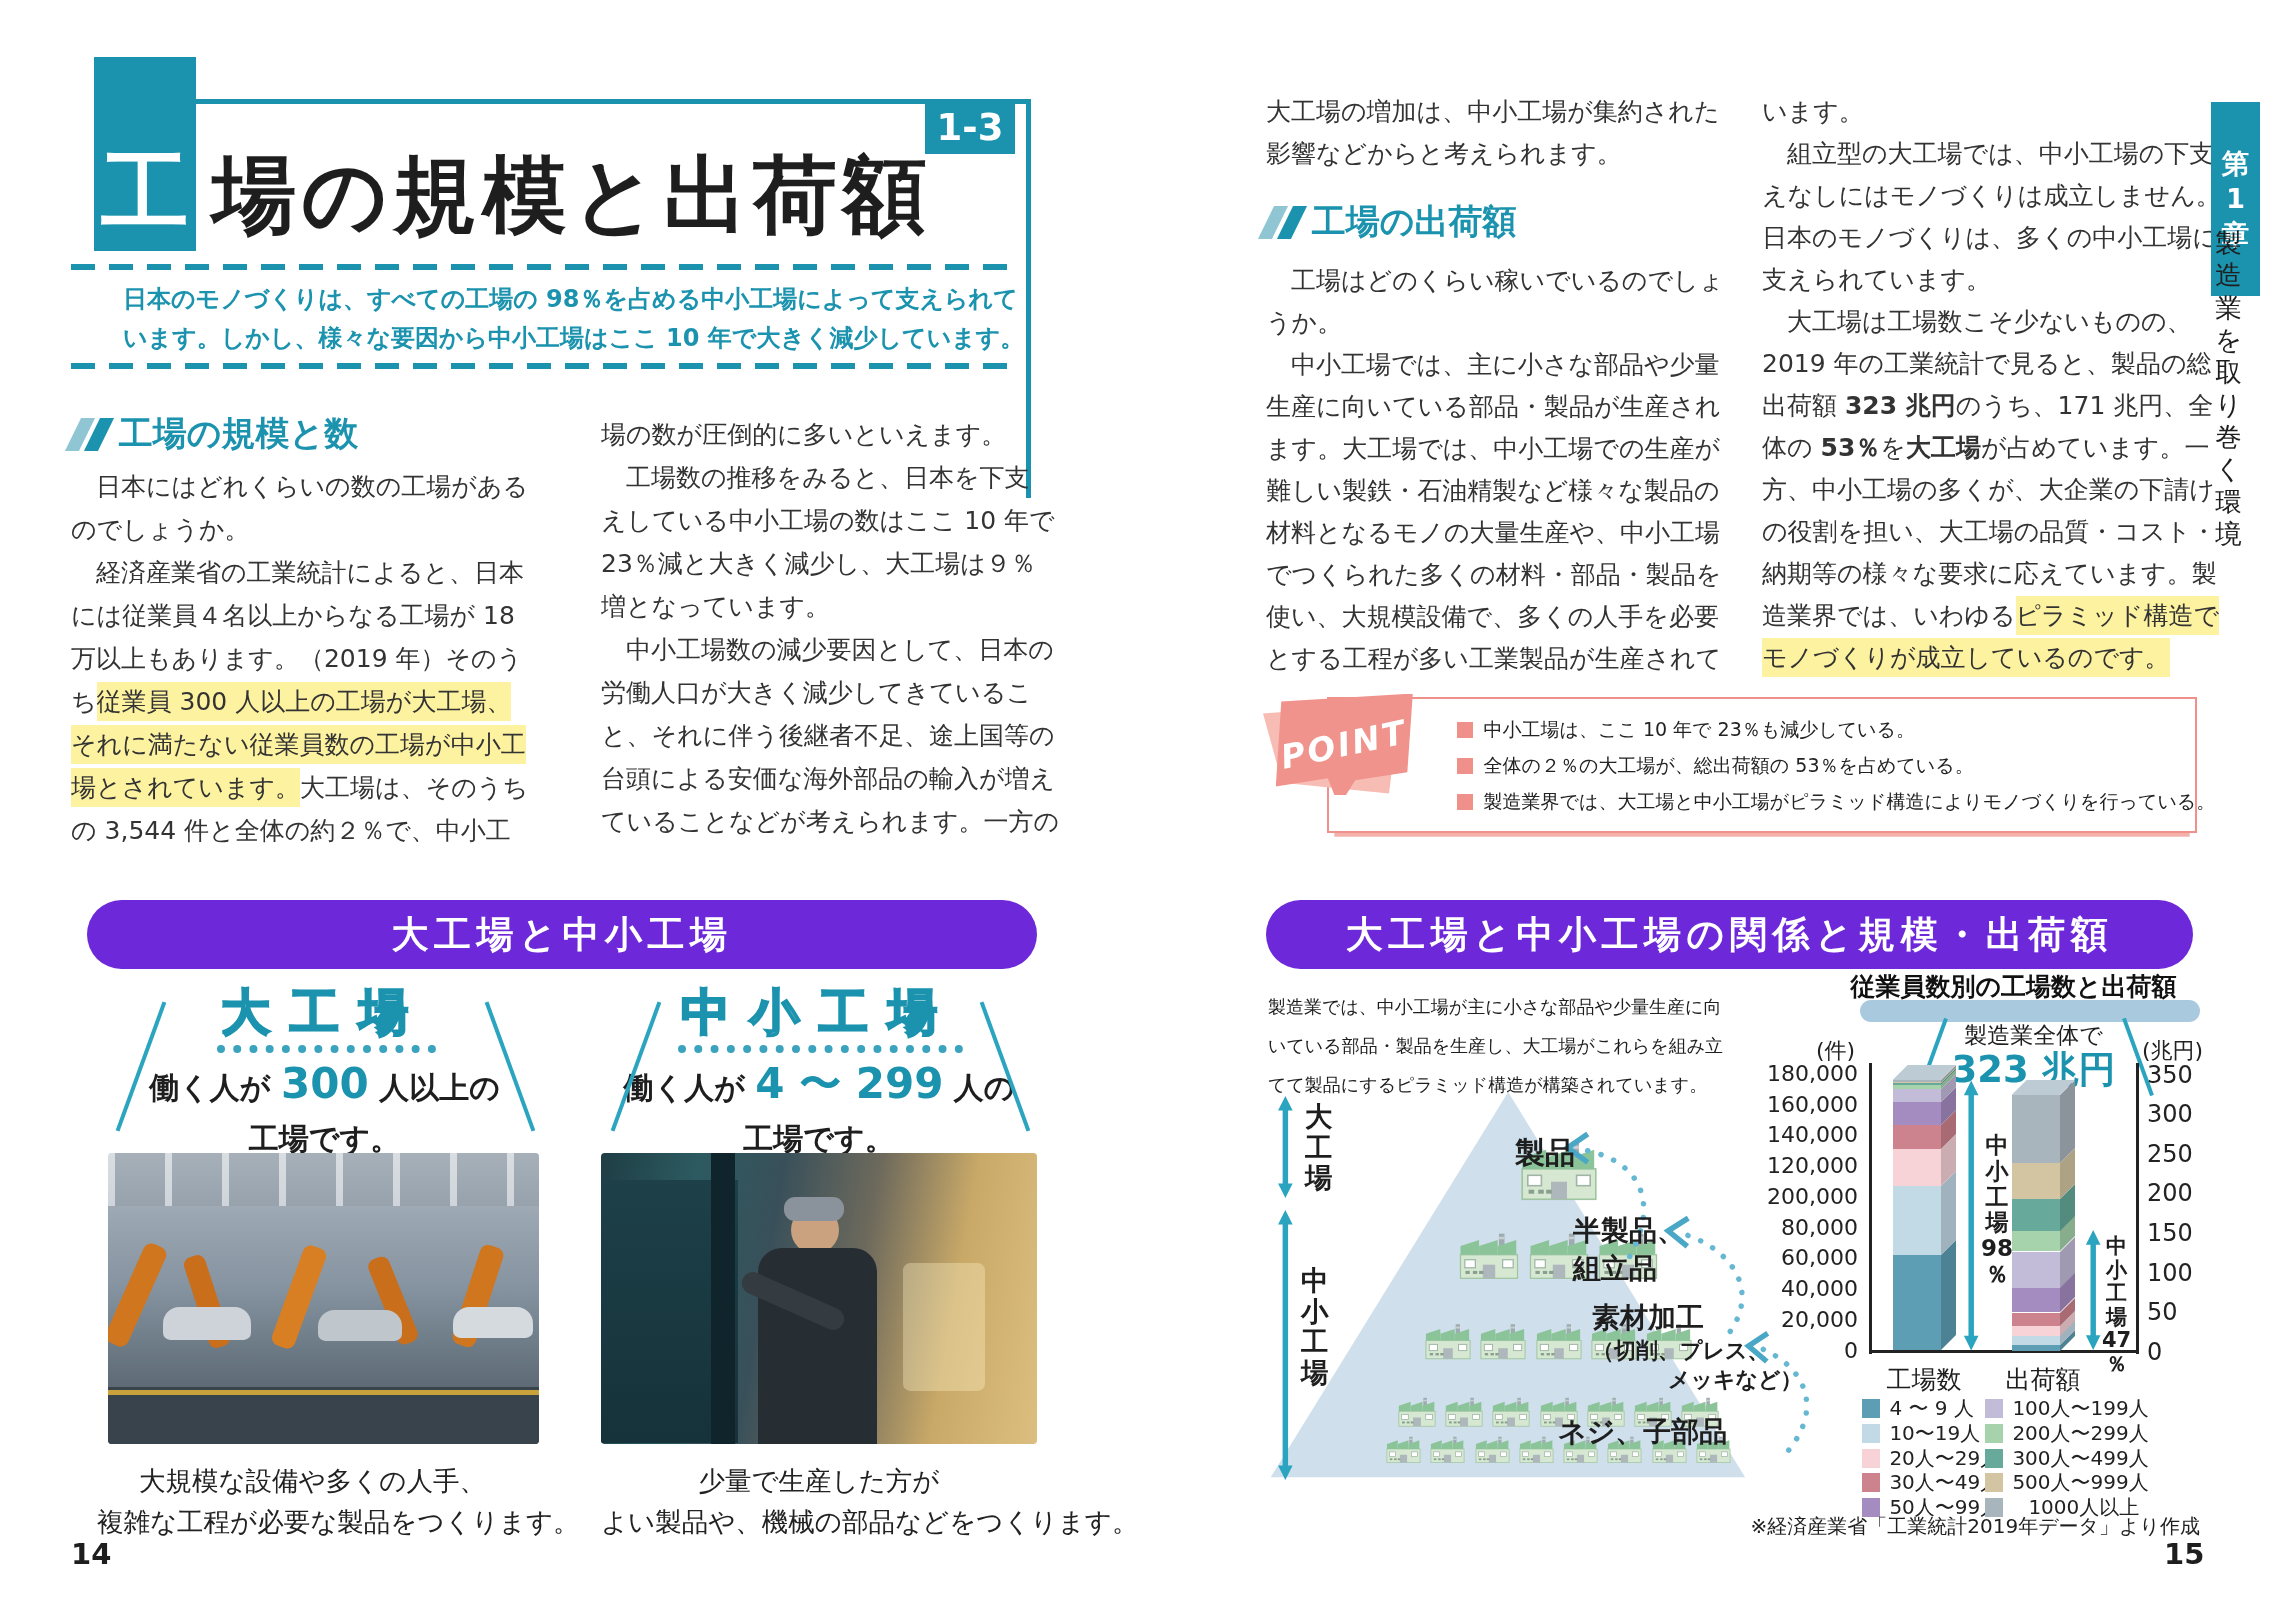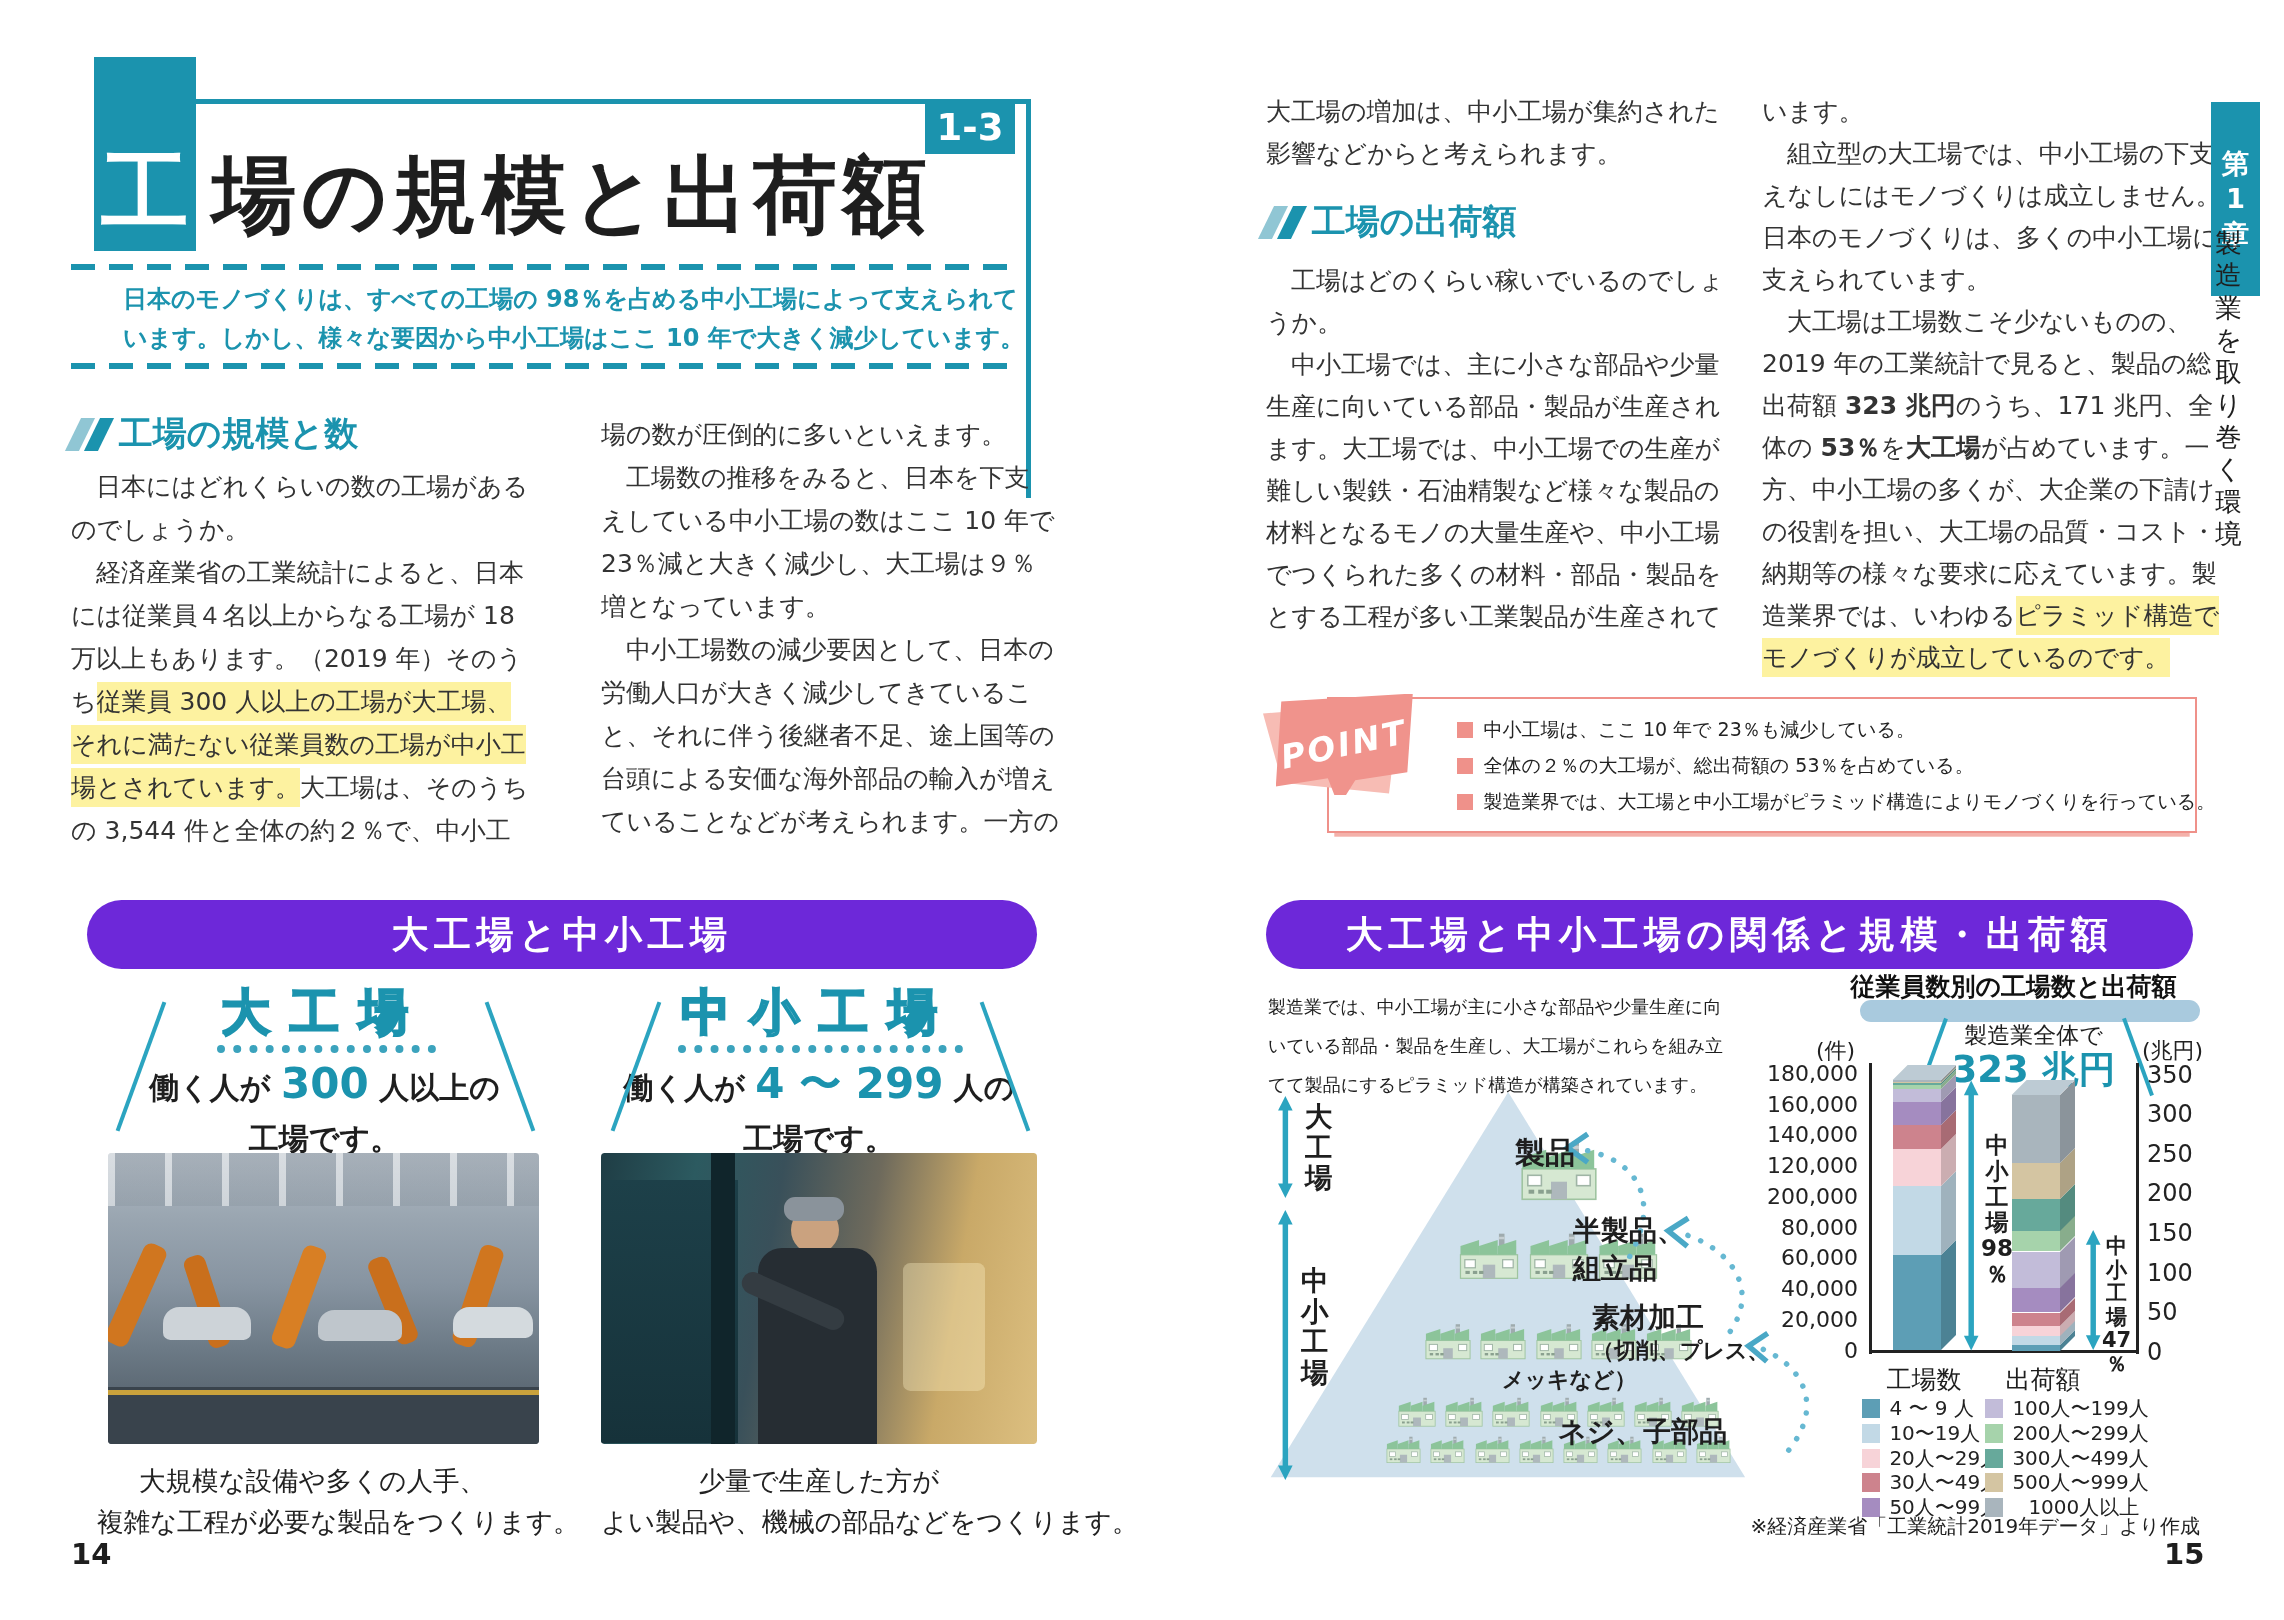--- a/index.html
+++ b/index.html
@@ -211,20 +211,21 @@
   </div>
   <div class="abs col lh46" style="left:1266px;top:260px;">
       <div class="tl"><span>　工場はどのくらい稼いでいるのでしょ</span></div>
       <div class="tl"><span>うか。</span></div>
       <div class="tl"><span>　中小工場では、主に小さな部品や少量</span></div>
       <div class="tl"><span>生産に向いている部品・製品が生産され</span></div>
       <div class="tl"><span>ます。大工場では、中小工場での生産が</span></div>
       <div class="tl"><span>難しい製鉄・石油精製など様々な製品の</span></div>
       <div class="tl"><span>材料となるモノの大量生産や、中小工場</span></div>
       <div class="tl"><span>でつくられた多くの材料・部品・製品を</span></div>
+      <div class="tl"><span>使い、大規模設備で、多くの人手を必要</span></div>
       <div class="tl"><span>とする工程が多い工業製品が生産されて</span></div>
     </div>
   <div class="abs col lh46" style="left:1762px;top:91px;">
       <div class="tl"><span>います。</span></div>
       <div class="tl"><span>　組立型の大工場では、中小工場の下支</span></div>
       <div class="tl"><span>えなしにはモノづくりは成立しません。</span></div>
       <div class="tl"><span>日本のモノづくりは、多くの中小工場に</span></div>
       <div class="tl"><span>支えられています。</span></div>
       <div class="tl"><span>　大工場は工場数こそ少ないものの、</span></div>
       <div class="tl"><span>2019 年の工業統計で見ると、製品の総</span></div>
@@ -382,21 +383,21 @@
     <path d="M 462 138 L 440 152 L 461 169" fill="none" stroke="#4aa8c6" stroke-width="6"></path>
     <path d="M 572 392 C 612 342 586 298 540 280" fill="none" stroke="#66b8d2" stroke-width="6" stroke-dasharray="0.1 15" stroke-linecap="round"></path>
     <path d="M 549 264 L 528 278 L 548 295" fill="none" stroke="#4aa8c6" stroke-width="6"></path>
   </svg>
 
   <div class="abs pyrLab nw" style="left:1515px;top:1133px;font-size:30px;">製品</div>
   <div class="abs pyrLab nw" style="left:1573px;top:1212px;font-size:28px;">半製品、</div>
   <div class="abs pyrLab nw" style="left:1573px;top:1250px;font-size:28px;">組立品</div>
   <div class="abs pyrLab nw" style="left:1592px;top:1299px;font-size:28px;">素材加工</div>
   <div class="abs nw" style="left:1592px;top:1336px;font-size:22px;font-weight:700;color:#1e1e1e;">（切削、プレス、</div>
-  <div class="abs nw" style="left:1502px;top:1365px;font-size:22px;font-weight:700;color:#1e1e1e;">メッキなど）</div>
+  <div class="abs nw" style="left:1668px;top:1365px;font-size:22px;font-weight:700;color:#1e1e1e;">メッキなど）</div>
   <div class="abs pyrLab nw" style="left:1558px;top:1413px;font-size:28px;">ネジ、子部品</div>
 
   <div id="chartTitle" class="abs nw">従業員数別の工場数と出荷額</div>
   <div id="chartTitleBar" class="abs"></div>
   <div class="abs nw" style="left:1935px;top:1020px;width:197px;text-align:center;font-size:23px;color:#1e1e1e;">製造業全体で</div>
   <div class="abs nw" style="left:1935px;top:1045px;width:197px;text-align:center;font-size:37px;font-weight:700;color:#1b93ae;">323 兆円</div>
   <div class="callout-line" style="left:1930px;top:1016px;transform:rotate(20deg);"></div>
   <div class="callout-line" style="left:2136px;top:1016px;transform:rotate(-20deg);"></div>
   <div class="abs nw" style="left:1816px;top:1036px;font-size:22px;color:#222;">(件)</div>
   <div class="abs nw" style="left:2142px;top:1036px;font-size:22px;color:#222;">(兆円)</div>

